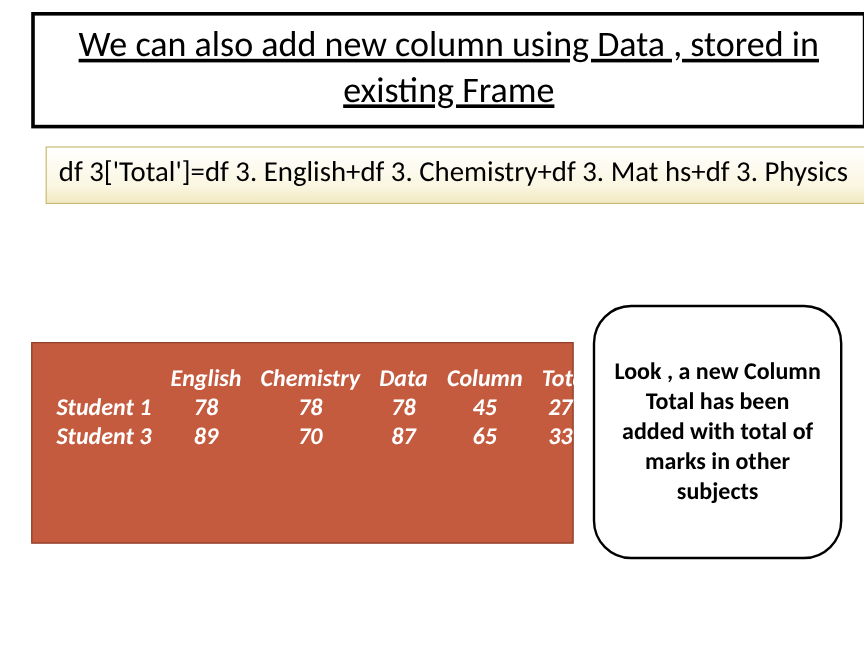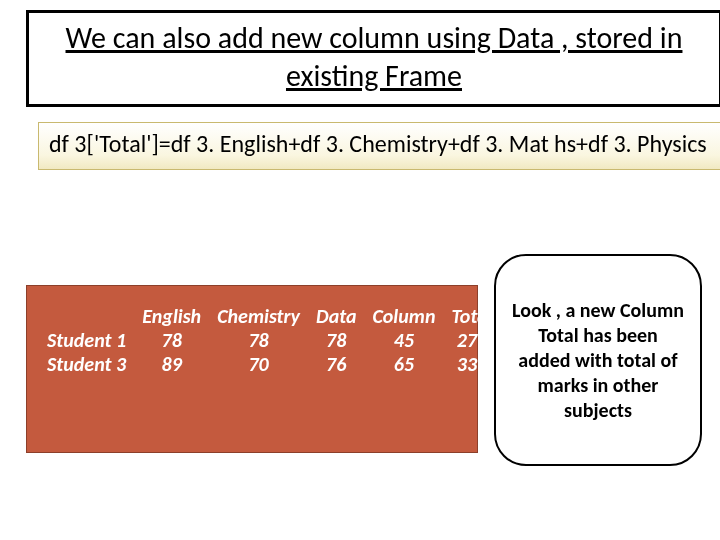--- a/index.html
+++ b/index.html
@@ -118,21 +118,21 @@
       <td>78</td>
       <td>78</td>
       <td>78</td>
       <td>45</td>
       <td>279</td>
     </tr>
     <tr>
       <td>Student 3</td>
       <td>89</td>
       <td>70</td>
-      <td>76</td>
+      <td>87</td>
       <td>65</td>
       <td>331</td>
     </tr>
   </tbody>
     </table>
 </div>
 
 <div class="callout-box">
   <div class="callout-text">Look , a new Column Total has been added with total of marks in other subjects</div>
 </div>

